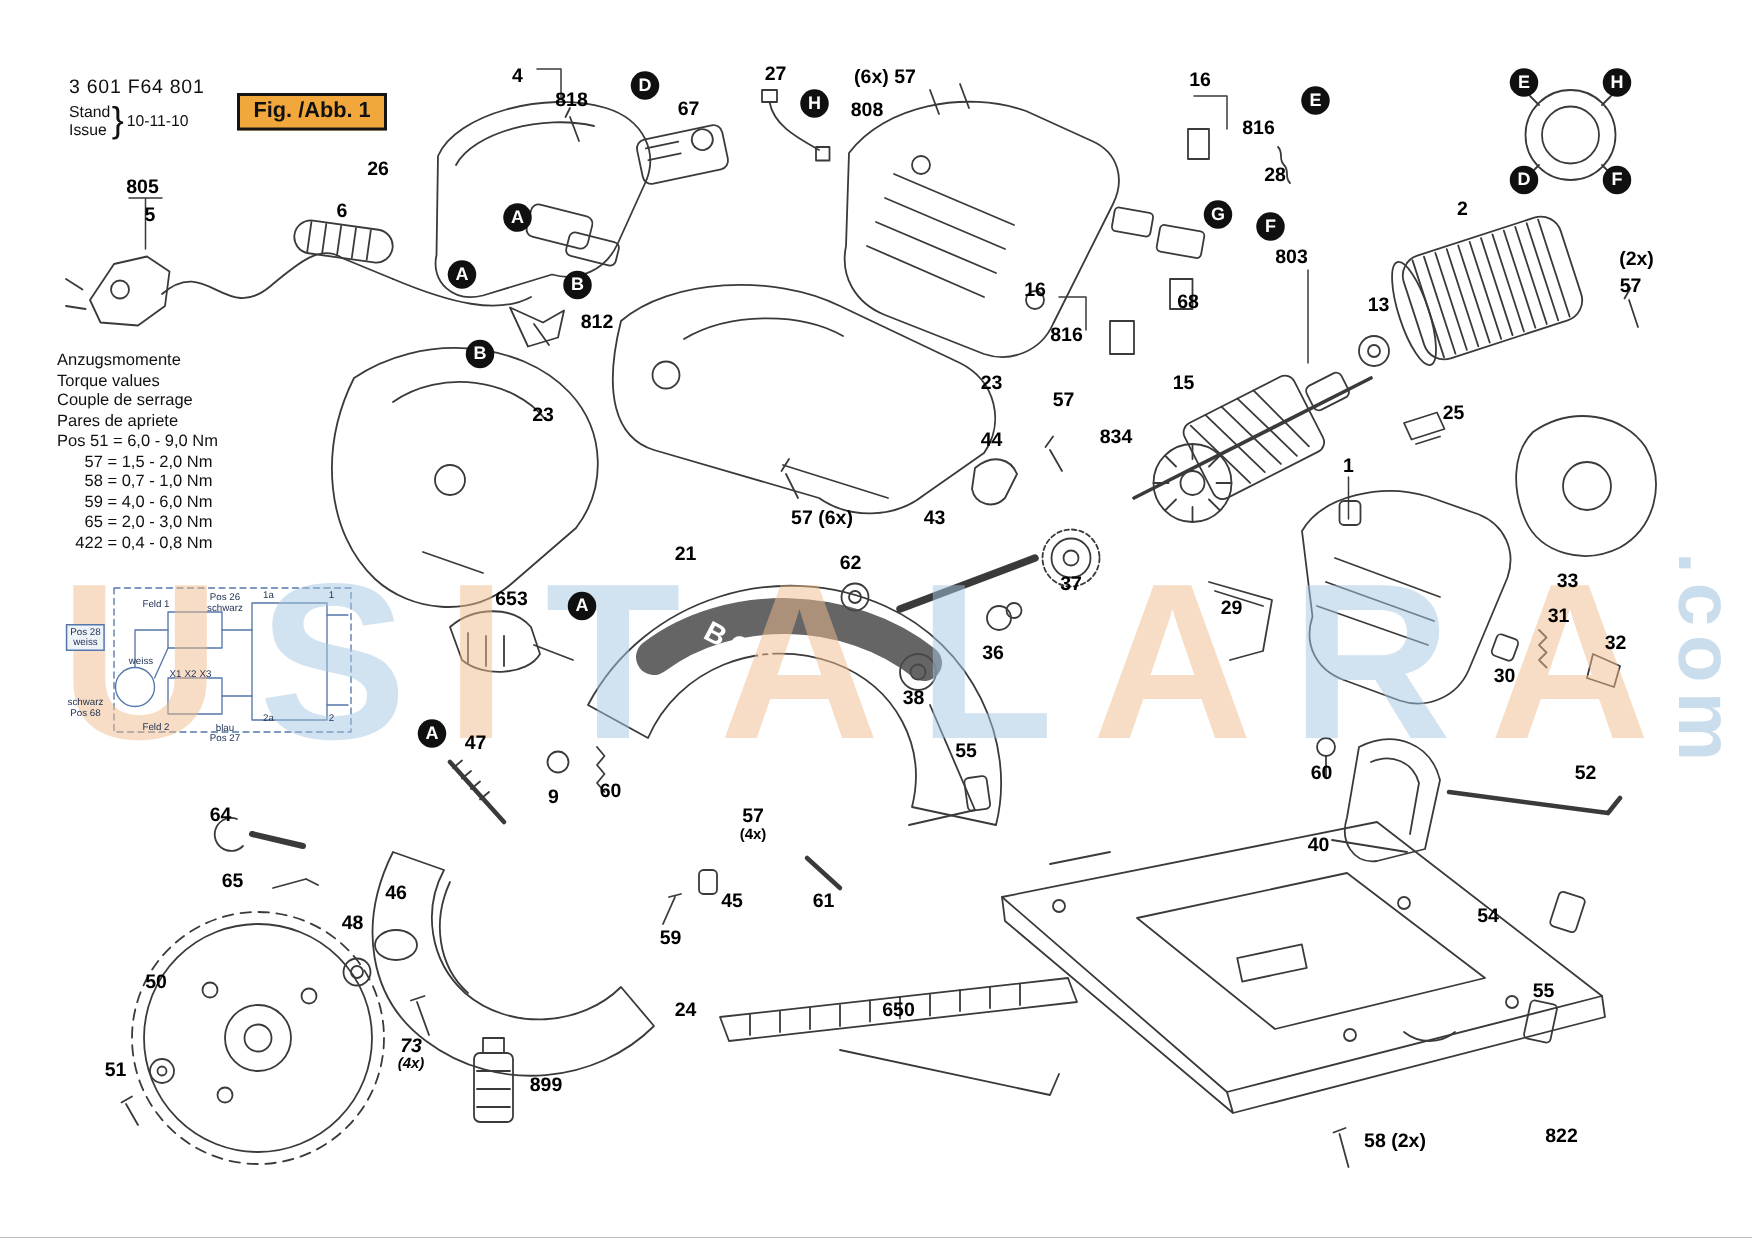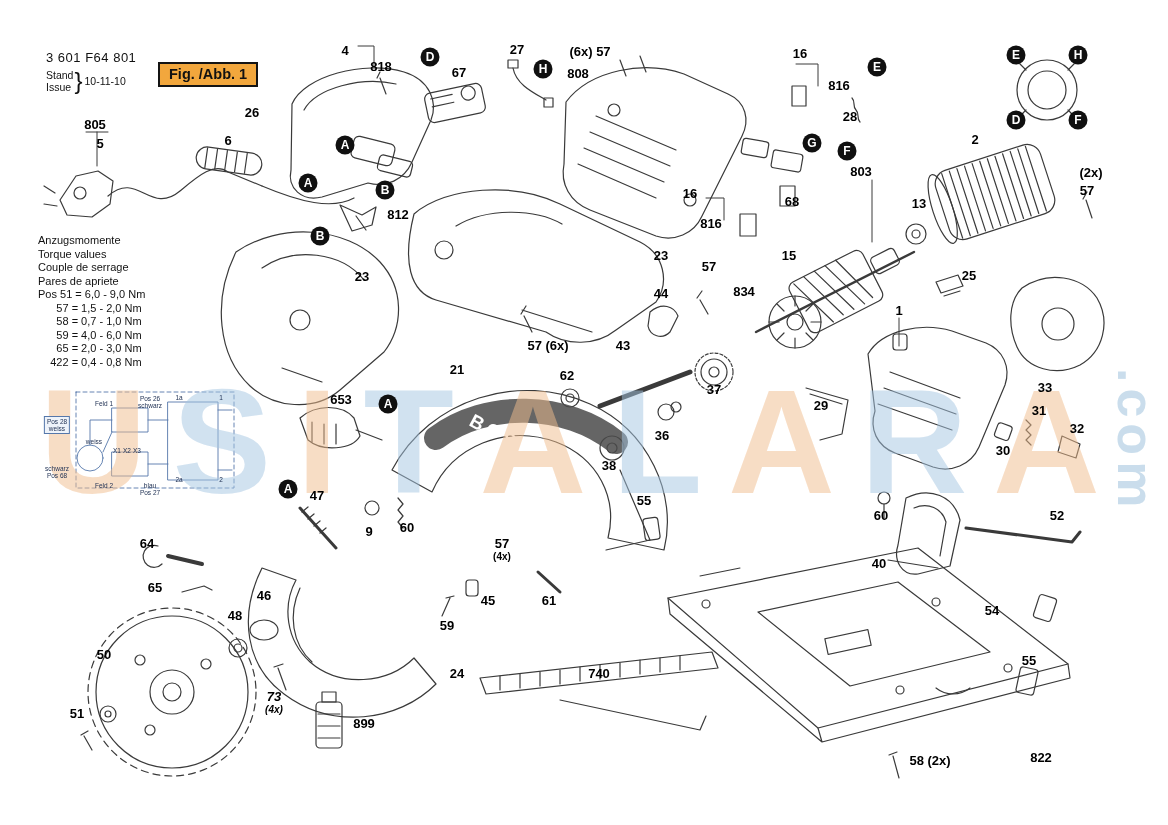--- a/index.html
+++ b/index.html
@@ -391,21 +391,21 @@
       <span class="co-num" style="left: 264px; top: 595px;">46</span>
       <span class="co-num" style="left: 235px; top: 615px;">48</span>
       <span class="co-num" style="left: 468px; top: 600px; margin-left: 20px;">45</span>
       <span class="co-num" style="left: 447px; top: 625px;">59</span>
       <span class="co-num" style="left: 549px; top: 600px;">61</span>
       <span class="co-num" style="left: 104px; top: 654px;">50</span>
       <span class="co-num" style="left: 77px; top: 713px;">51</span>
       <span class="co-num" style="left: 274px; top: 702px; font-style: italic;">73<span class="co-sub">(4x)</span></span>
       <span class="co-num" style="left: 364px; top: 723px;">899</span>
       <span class="co-num" style="left: 457px; top: 673px;">24</span>
-      <span class="co-num" style="left: 599px; top: 673px;">740</span>
+      <span class="co-num" style="left: 599px; top: 673px;">650</span>
       <span class="co-num" style="left: 992px; top: 610px;">54</span>
       <span class="co-num" style="left: 1029px; top: 660px;">55</span>
       <span class="co-num" style="left: 1041px; top: 757px;">822</span>
       <span class="co-num" style="left: 930px; top: 760px;">58 (2x)</span>
       <span class="co-letter" style="left: 430px; top: 57px;">D</span>
       <span class="co-letter" style="left: 543px; top: 69px;">H</span>
       <span class="co-letter" style="left: 877px; top: 67px;">E</span>
       <span class="co-letter" style="left: 812px; top: 143px;">G</span>
       <span class="co-letter" style="left: 847px; top: 151px;">F</span>
       <span class="co-letter" style="left: 1016px; top: 55px;">E</span>

